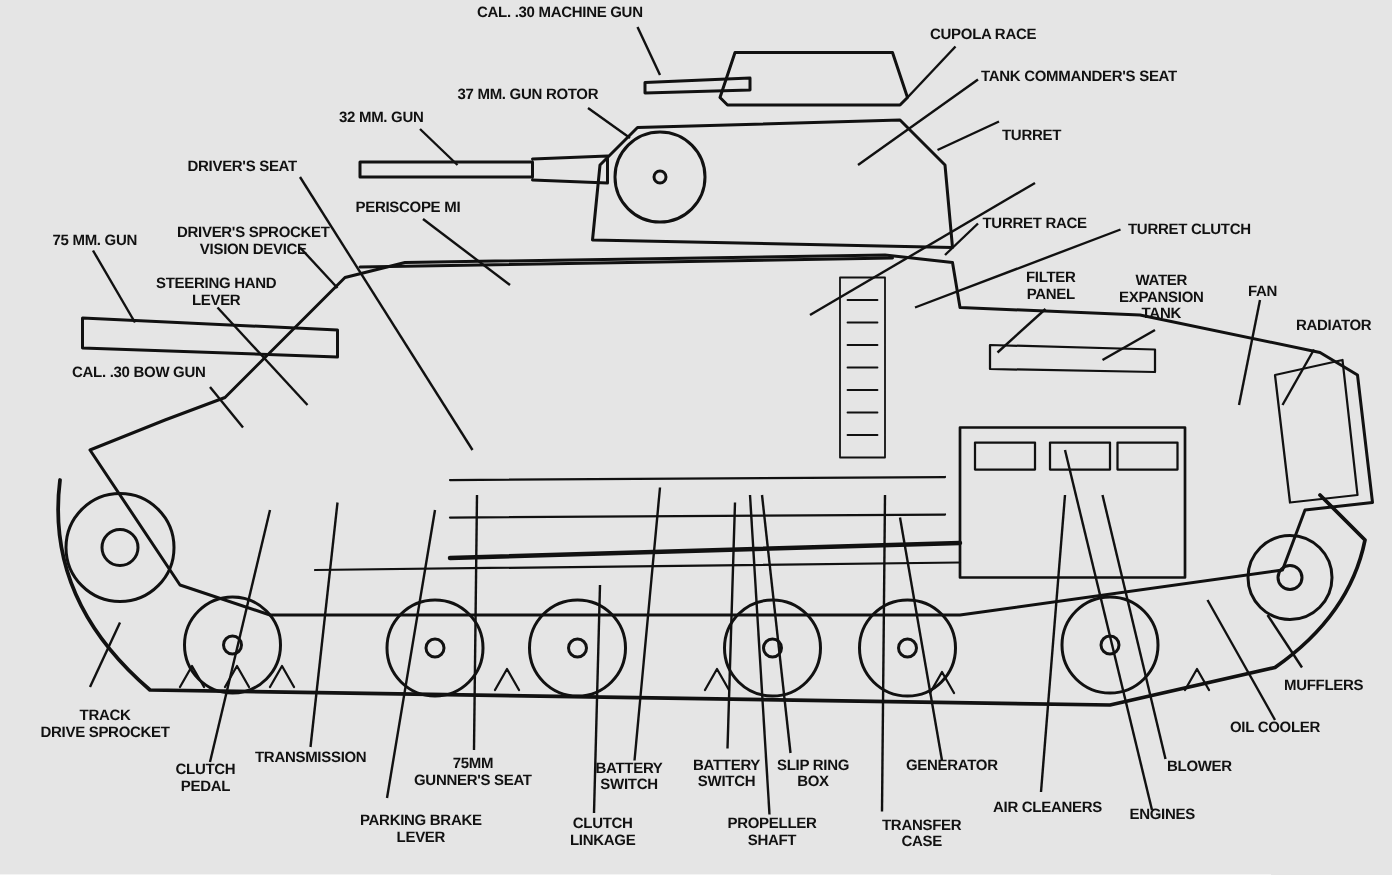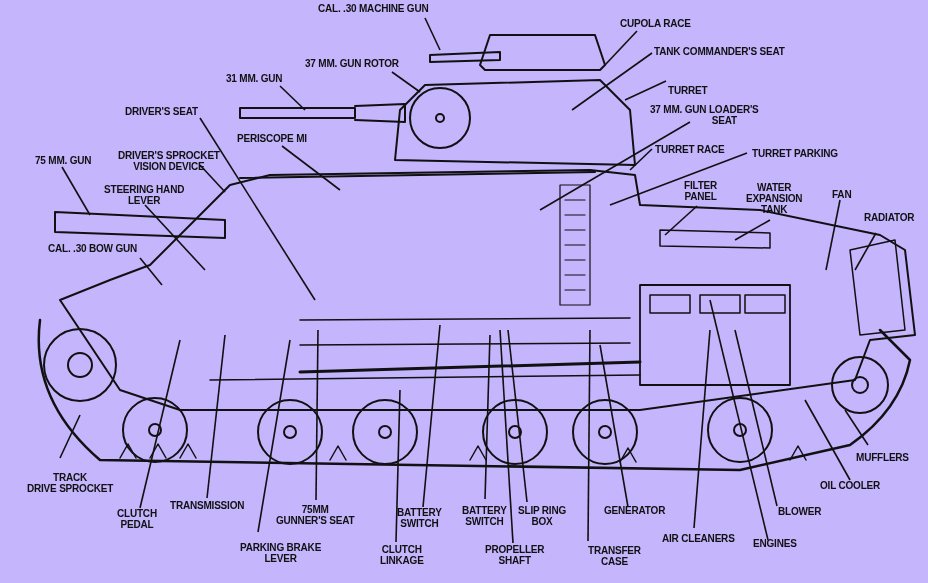--- a/index.html
+++ b/index.html
@@ -1,16 +1,16 @@
 <!DOCTYPE html>
 <html><head>
 <meta charset="utf-8">
 <style>
   html,body{margin:0;padding:0;background:#fff;}
-  #stage{position:relative;width:928px;height:583px;overflow:hidden;background:#c4b5fd;}
+  #stage{position:relative;width:928px;height:583px;overflow:hidden;background:#e5e5e5;}
   svg#art{position:absolute;left:0;top:0;width:928px;height:583px;}
   .lbl{position:absolute;font-family:"Liberation Sans",sans-serif;font-weight:bold;font-size:10px;line-height:11px;color:#111;text-align:center;white-space:nowrap;letter-spacing:-0.2px;}
   .lbl.left{text-align:center;}
   .lbl span{display:block;}
 </style>
 </head>
 <body>
 
 <div id="stage">
   <svg id="art" viewBox="0 0 928 583">
@@ -118,37 +118,33 @@
   <div class="lbl left" style="left:654px;top:46px">
       <span>TANK COMMANDER'S SEAT</span>
     </div>
   <div class="lbl" style="left:305px;top:58px">
       <span>37 MM. GUN ROTOR</span>
     </div>
   <div class="lbl left" style="left:668px;top:85px">
       <span>TURRET</span>
     </div>
   <div class="lbl" style="left:226px;top:73px">
-      <span>31 MM. GUN</span>
-    </div>
-  <div class="lbl" style="left:650px;top:104px">
-      <span>37 MM. GUN LOADER'S</span>
-      <span style="padding-left:40px">SEAT</span>
+      <span>32 MM. GUN</span>
     </div>
   <div class="lbl" style="left:125px;top:106px">
       <span>DRIVER'S SEAT</span>
     </div>
   <div class="lbl" style="left:237px;top:133px">
       <span>PERISCOPE MI</span>
     </div>
   <div class="lbl left" style="left:655px;top:144px">
       <span>TURRET RACE</span>
     </div>
   <div class="lbl left" style="left:752px;top:148px">
-      <span>TURRET PARKING</span>
+      <span>TURRET CLUTCH</span>
     </div>
   <div class="lbl" style="left:35px;top:155px">
       <span>75 MM. GUN</span>
     </div>
   <div class="lbl" style="left:118px;top:150px">
       <span>DRIVER'S SPROCKET</span>
       <span>VISION DEVICE</span>
     </div>
   <div class="lbl" style="left:684px;top:180px">
       <span>FILTER</span>

